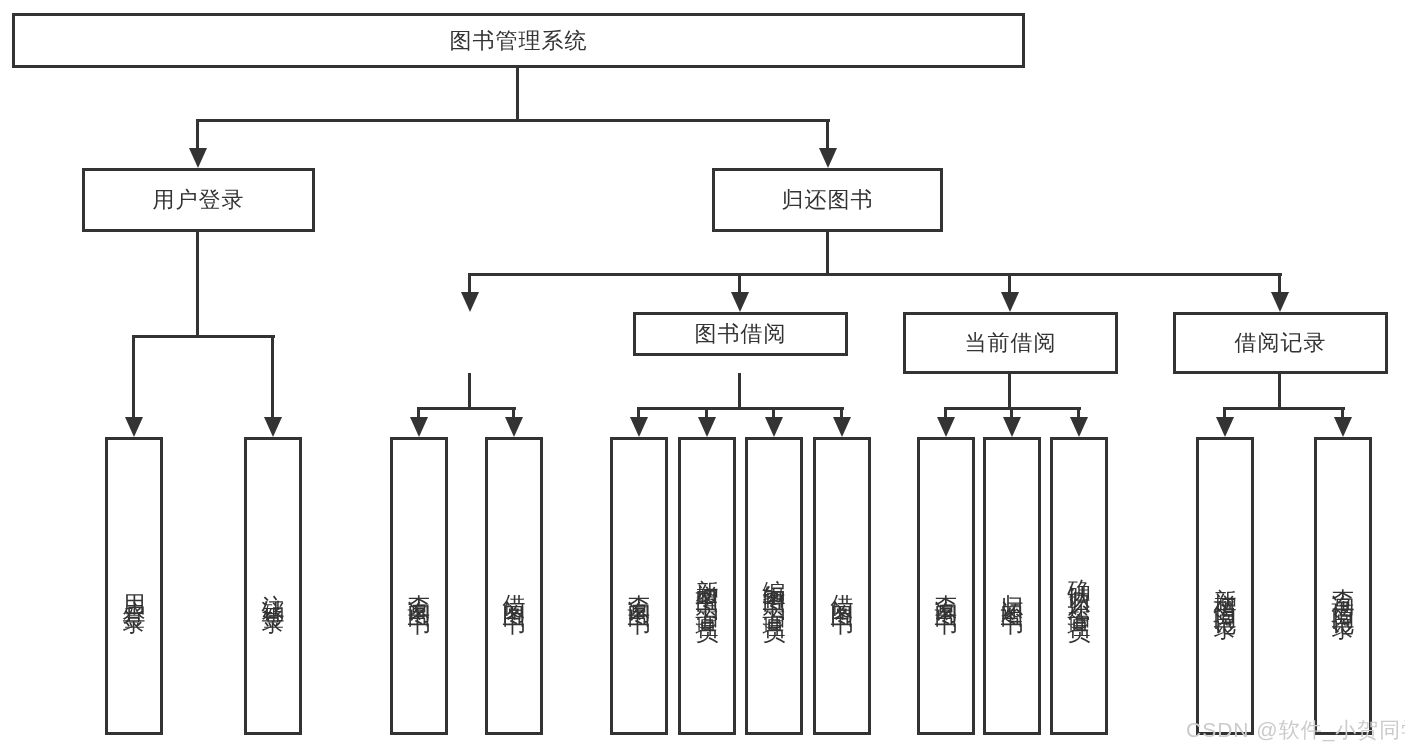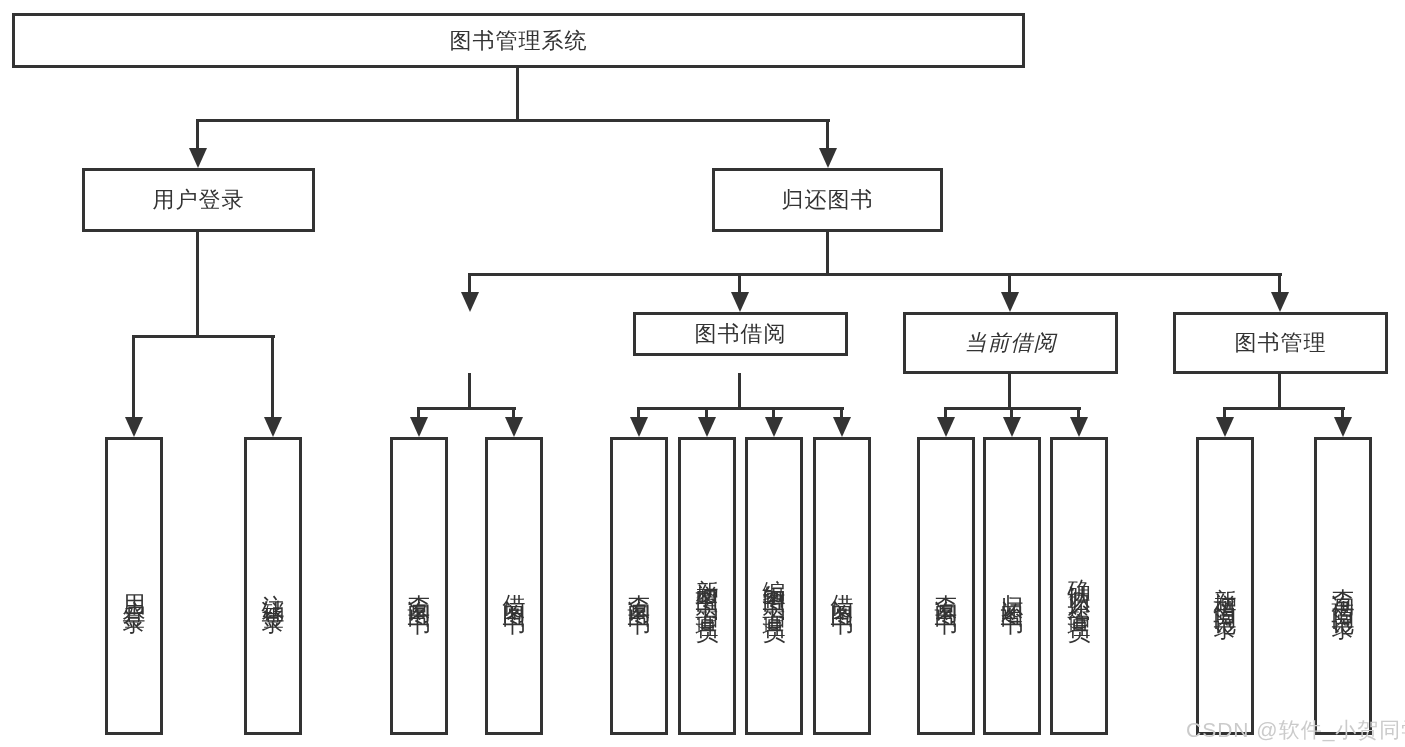--- a/index.html
+++ b/index.html
@@ -65,22 +65,22 @@
 <body>
 
 <div id="canvas">
 
   <div class="node" style="left:12px; top:13px; width:1013px; height:55px;">图书管理系统</div>
 
   <div class="node" style="left:82px; top:168px; width:233px; height:64px;">用户登录</div>
   <div class="node" style="left:712px; top:168px; width:231px; height:64px;">归还图书</div>
 
   <div class="node" style="left:633px; top:312px; width:215px; height:44px;">图书借阅</div>
-  <div class="node" style="left:903px; top:312px; width:215px; height:62px;font-style:italic;">当前借阅</div>
-  <div class="node" style="left:1173px; top:312px; width:215px; height:62px;">图书管理</div>
+  <div class="node" style="left:903px; top:312px; width:215px; height:62px;">当前借阅</div>
+  <div class="node" style="left:1173px; top:312px; width:215px; height:62px;">借阅记录</div>
 
   <div class="vnode" style="left:105px; top:437px; width:58px; height:298px;">用户登录</div>
   <div class="vnode" style="left:244px; top:437px; width:58px; height:298px;">注销登录</div>
 
   <div class="vnode" style="left:390px; top:437px; width:58px; height:298px;">查询图书</div>
   <div class="vnode" style="left:485px; top:437px; width:58px; height:298px;">借阅图书</div>
 
   <div class="vnode" style="left:610px; top:437px; width:58px; height:298px;">查询图书</div>
   <div class="vnode" style="left:678px; top:437px; width:58px; height:298px;">新增图书（管理员）</div>
   <div class="vnode" style="left:745px; top:437px; width:58px; height:298px;">编辑图书（管理员）</div>

